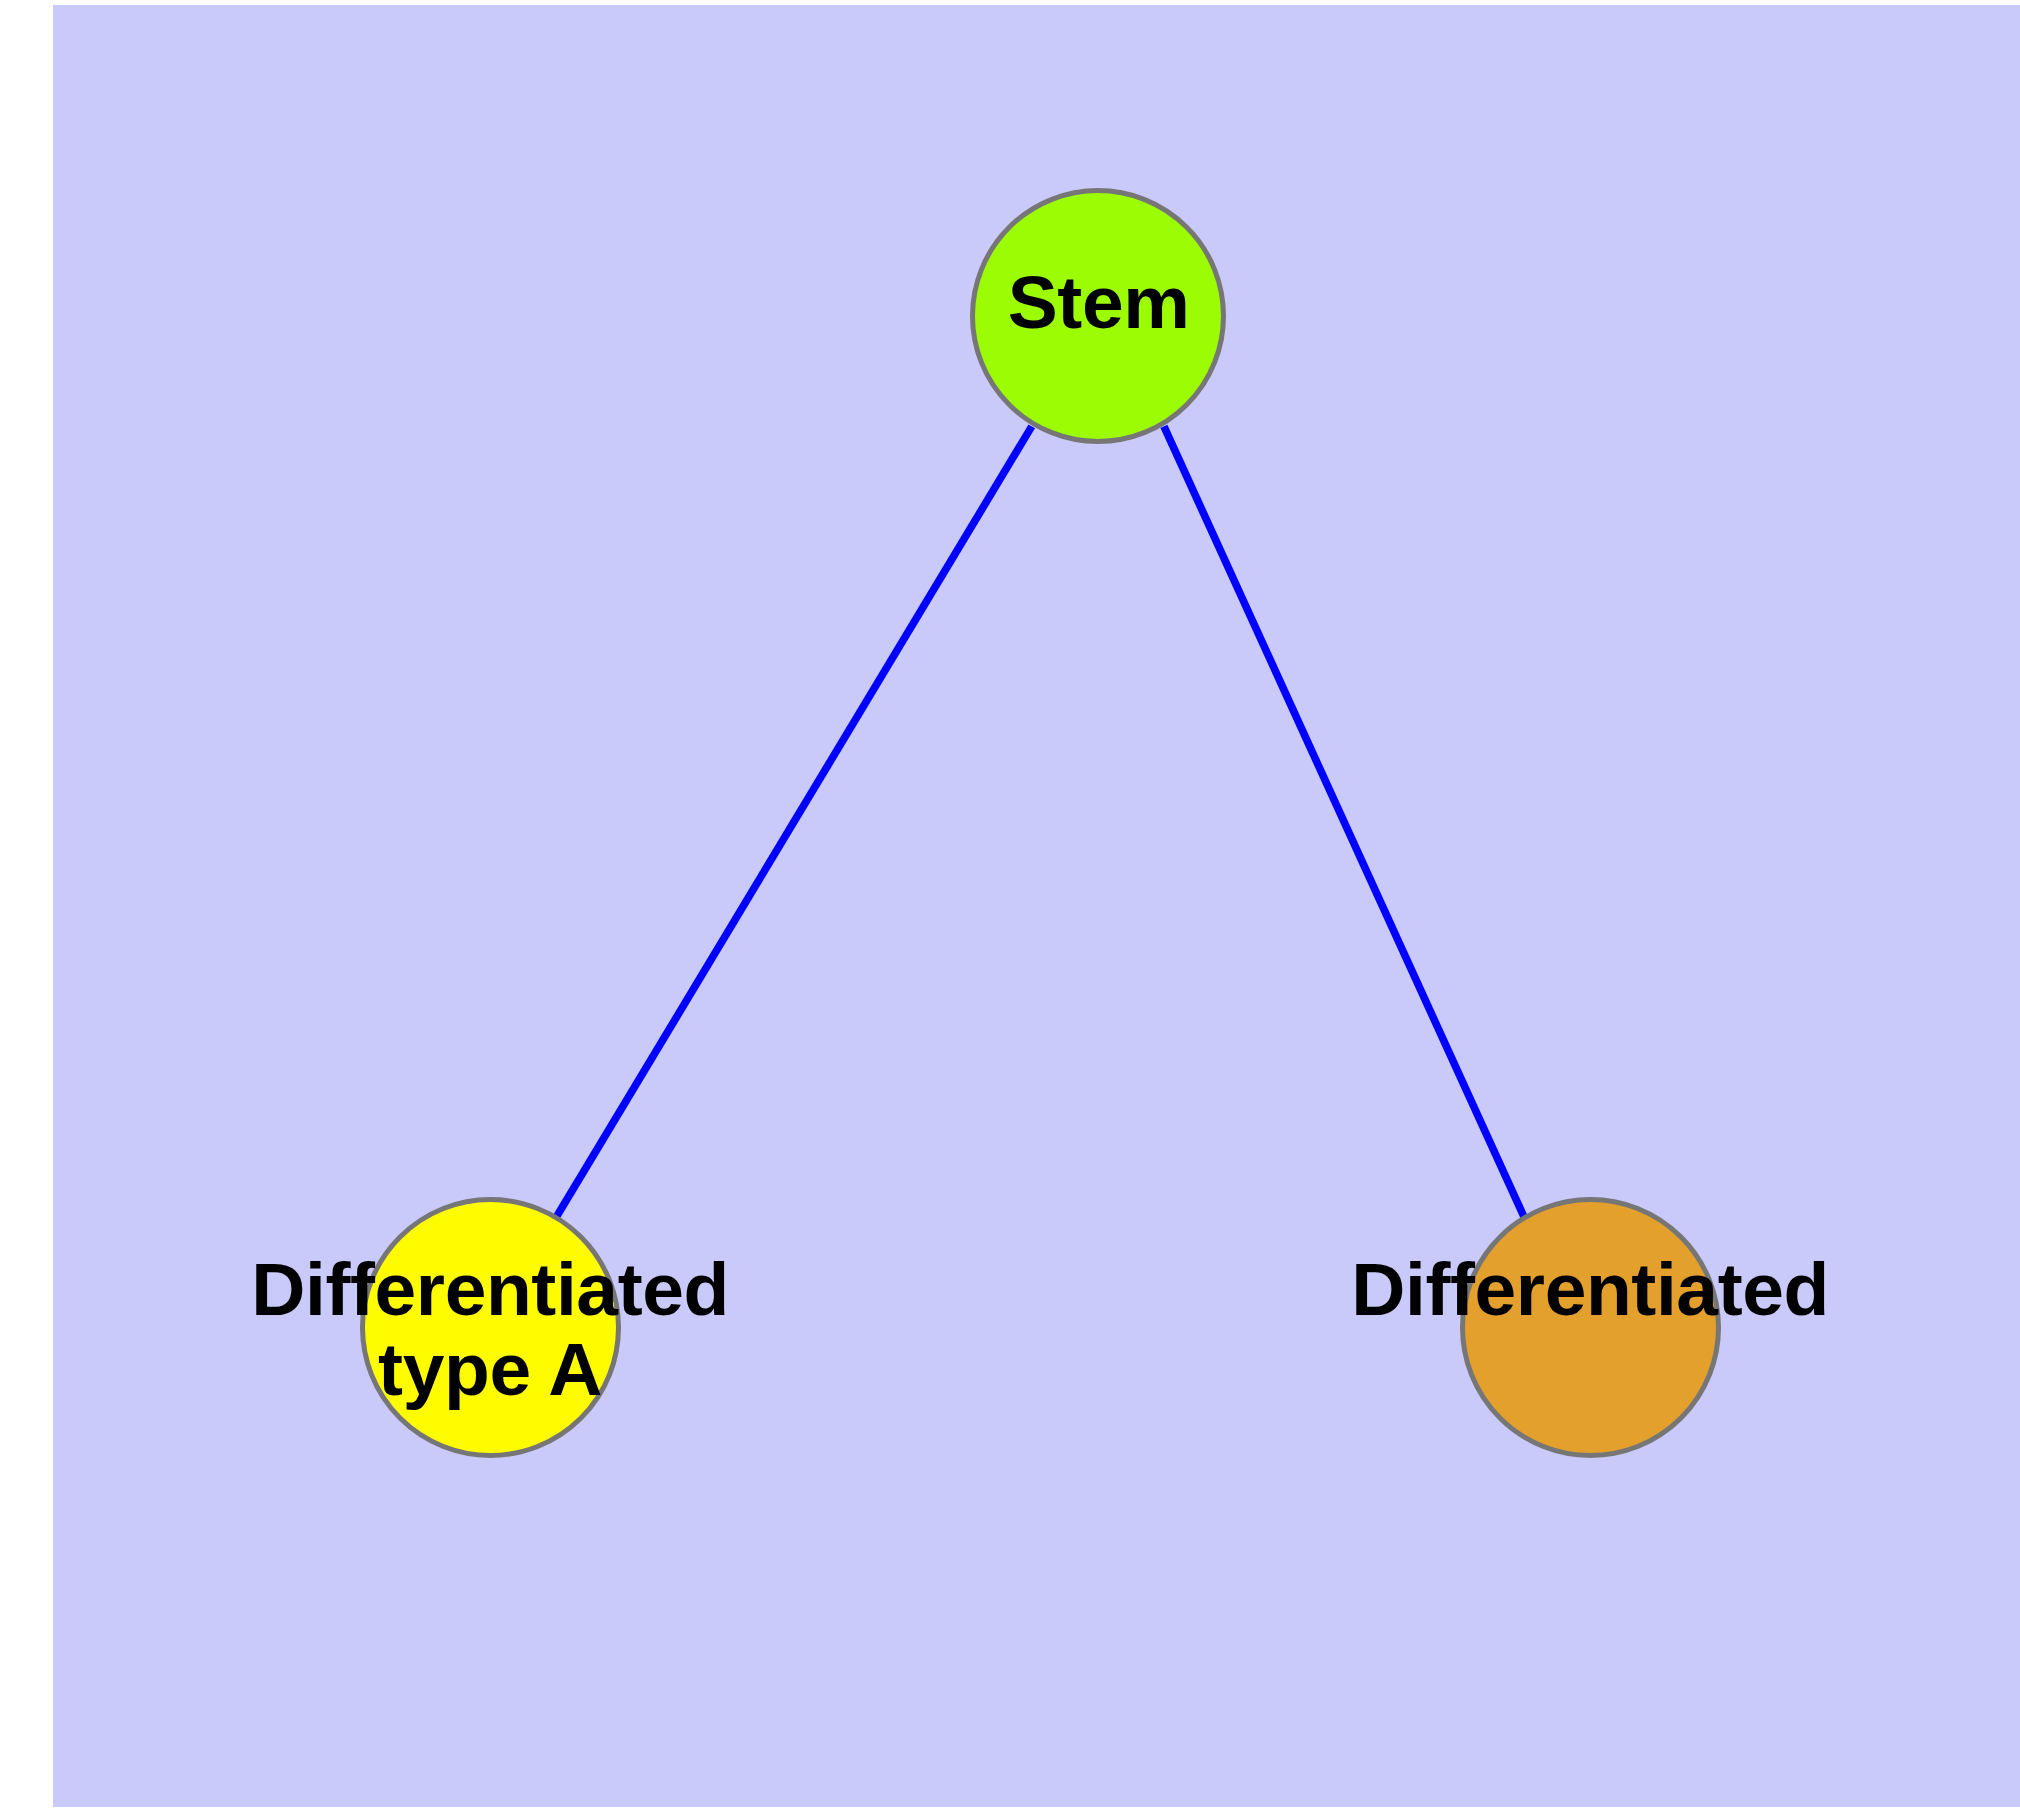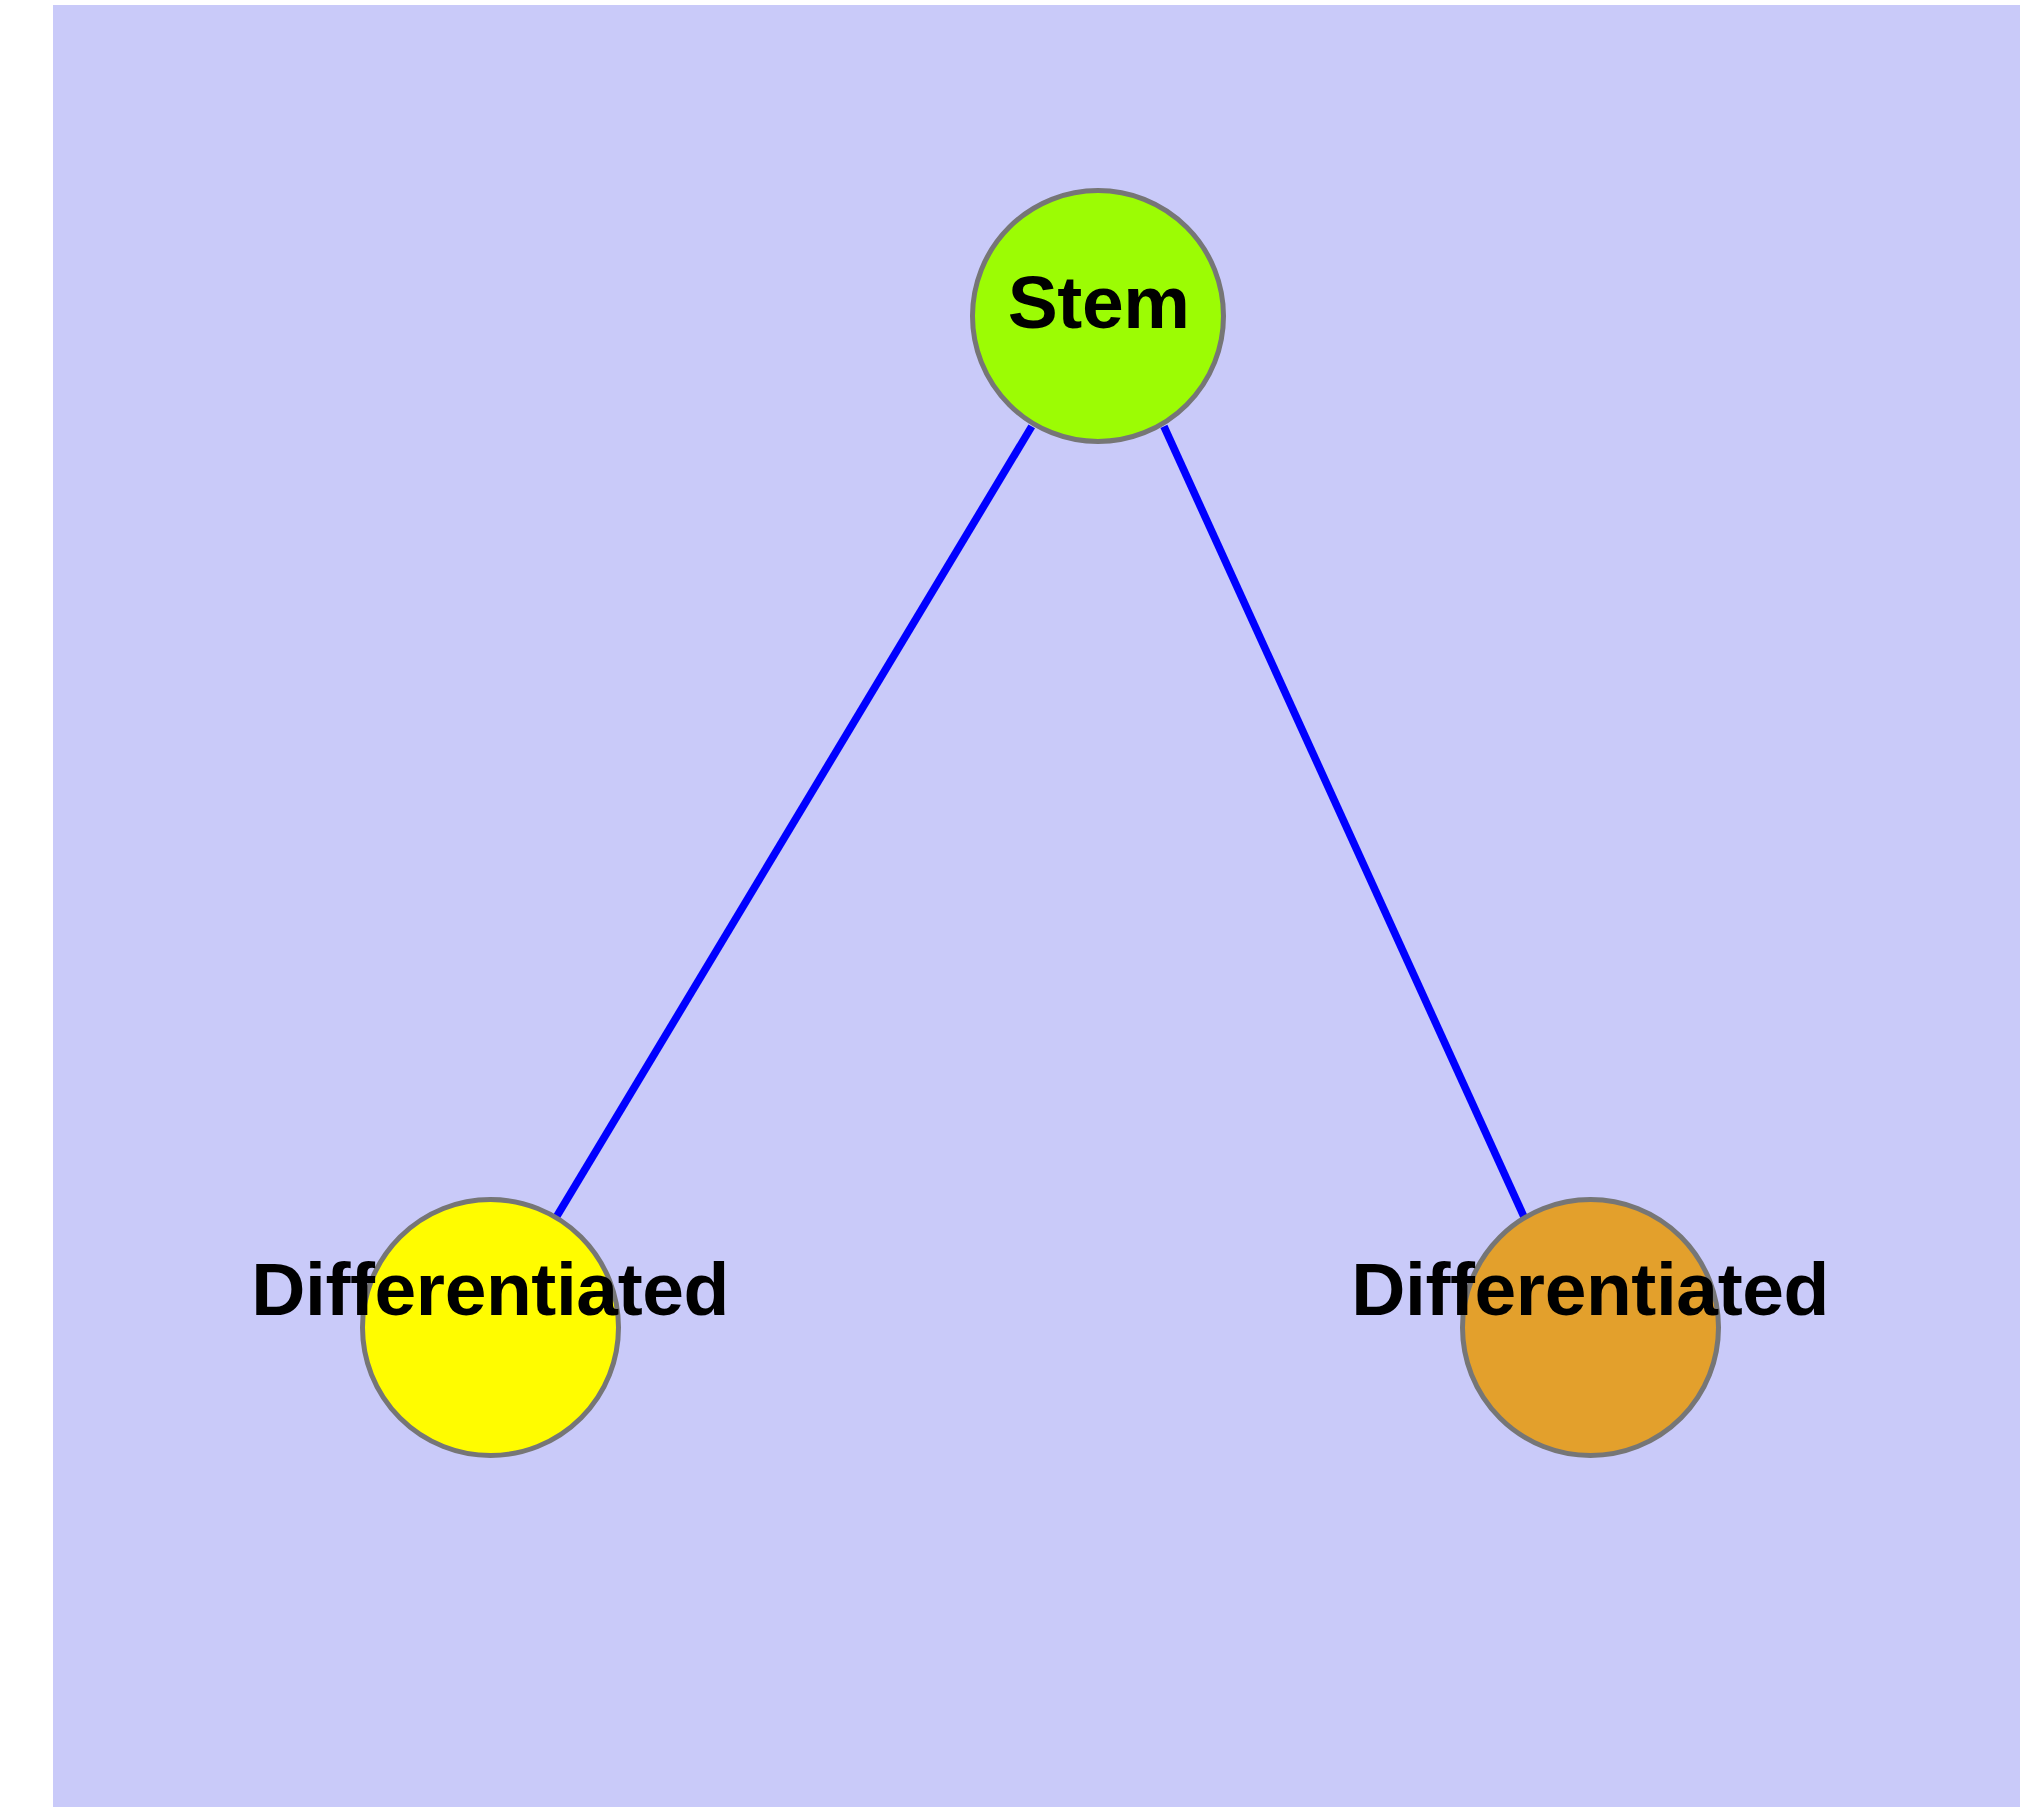--- a/index.html
+++ b/index.html
@@ -106,19 +106,19 @@
     </svg>
 
     <div class="graph-node" id="node-stem"></div>
 
     <div class="graph-node" id="node-diffA"></div>
 
     <div class="graph-node" id="node-diffB"></div>
 
     <div class="node-label" id="label-stem">Stem</div>
 
-    <div class="node-label" id="label-diffA"><span>Differentiated</span><br></div>
+    <div class="node-label" id="label-diffA"><span>Differentiated</span><br><span>type A</span></div>
 
     <div class="node-label" id="label-diffB"><span>Differentiated</span><br></div>
 
   </div>
 </div>
 
 
 </body></html>

